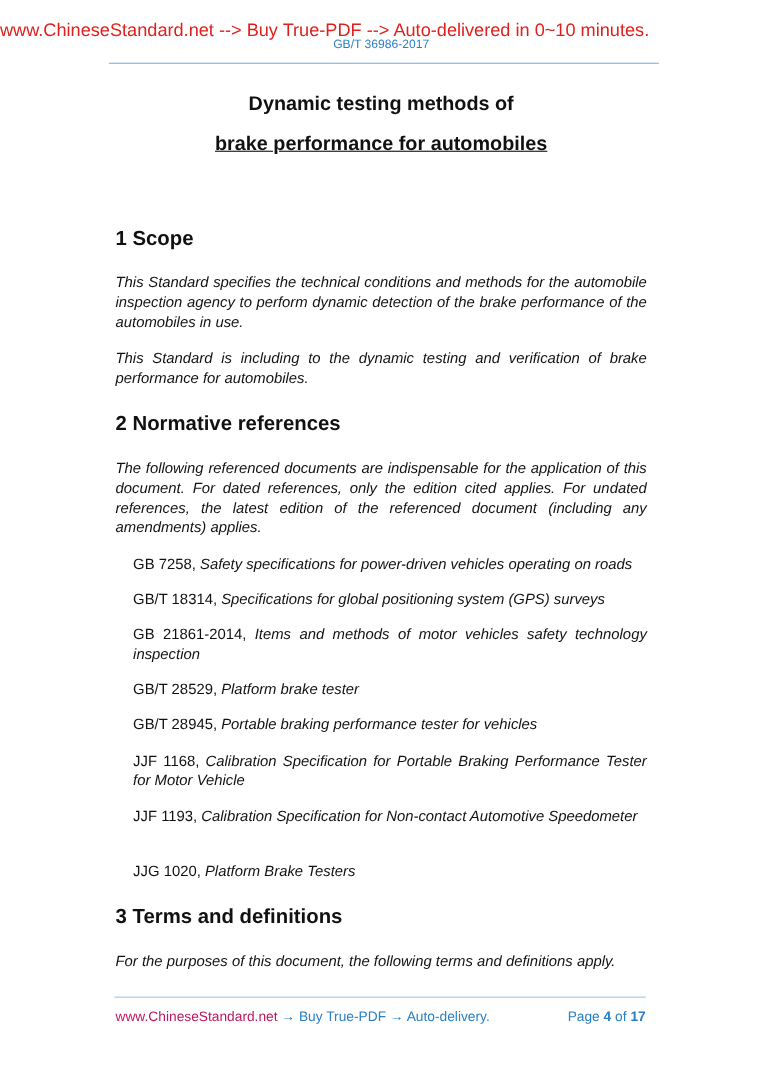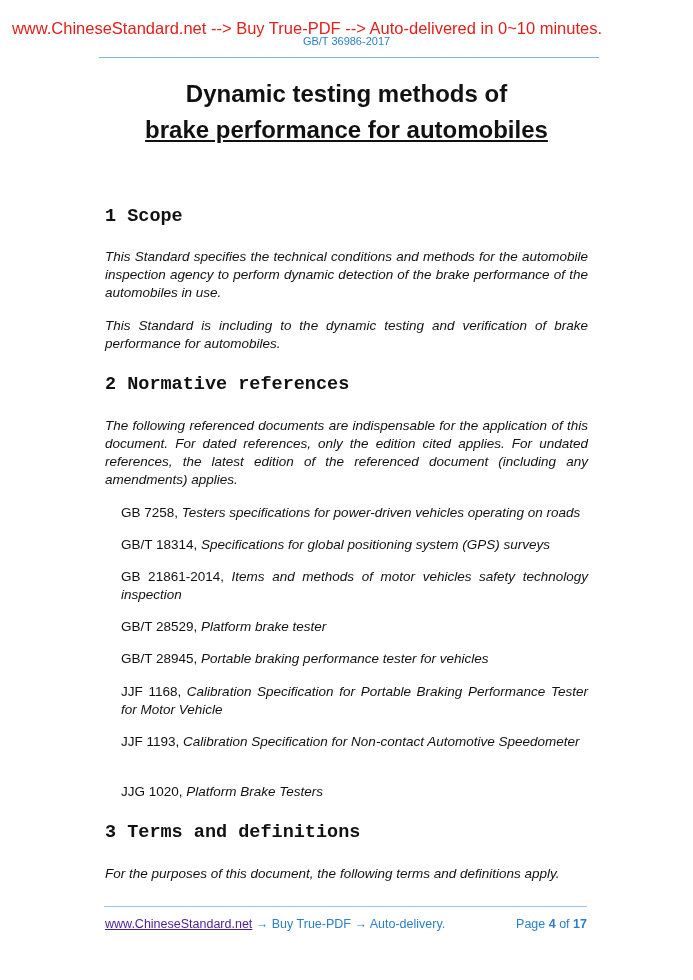--- a/index.html
+++ b/index.html
@@ -1,38 +1,38 @@
 <!DOCTYPE html>
 <html><head>
   <meta charset="utf-8">
   <style>
     html, body { margin: 0; padding: 0; background: #ffffff; }
     body { width: 693px; height: 980px; position: relative; overflow: hidden;
            font-family: "Liberation Sans", sans-serif; color: #111111; }
-    .banner { position: absolute; top: 18px; left: 0; width: 614px; text-align: center;
+    .banner { position: absolute; top: 18px; left: 0; width: 614px; text-align: left;
               color: #e0201c; font-size: 16.5px; line-height: 20px; white-space: nowrap; }
     .doc-code { position: absolute; top: 35px; left: 0; width: 693px; text-align: center;
                 color: #2a7fc6; font-size: 11px; line-height: 13px; }
     .hdr-rule { position: absolute; top: 57px; left: 99px; width: 500px; height: 0;
                 border-top: 1px solid #7fb1dd; }
     .title { position: absolute; left: 0; width: 693px; text-align: center;
-             font-weight: bold; font-size: 24px; line-height: 22px; }
+             font-weight: bold; font-size: 18px; line-height: 22px; }
     .t1 { top: 83px; }
     .t2 { top: 119px; text-decoration: underline; }
-    h2 { position: absolute; left: 105px; margin: 0; font-size: 18.5px; font-weight: bold; line-height: 22px; font-family: Liberation Mono, monospace; }
+    h2 { position: absolute; left: 105px; margin: 0; font-size: 18.5px; font-weight: bold; line-height: 22px; }
     p.body { position: absolute; left: 105px; width: 483px; margin: 0; font-size: 13.5px;
              line-height: 18px; text-align: justify; font-style: italic; }
     p.ref { position: absolute; left: 121px; width: 467px; margin: 0; font-size: 13.5px;
             line-height: 18px; text-align: justify; }
     p.ref .ttl { font-style: italic; }
     .ftr-rule { position: absolute; top: 906px; left: 104px; width: 483px; height: 0;
                 border-top: 1px solid #9cc6ea; }
     .ftr { position: absolute; top: 916px; left: 105px; width: 482px; font-size: 12.5px;
            line-height: 16px; color: #2a7fc6; }
-    .ftr .link { text-decoration: underline; color: #4c1d95; }
+    .ftr .link { color: #be185d; }
     .ftr .page { position: absolute; right: 0; top: 0; margin-left: 46px; }
     .ftr .page b { font-weight: bold; }
   </style>
 </head>
 <body>
 
 <div>
   <div class="banner">www.ChineseStandard.net --&gt; Buy True-PDF --&gt; Auto-delivered in 0~10 minutes.</div>
   <div class="doc-code">GB/T 36986-2017</div>
   <div class="hdr-rule"></div>
@@ -42,21 +42,21 @@
 <div class="title t2">brake performance for automobiles</div>
 
 <h2 style="top:206px">1 Scope</h2>
 <p class="body" style="top:248px">This Standard specifies the technical conditions and methods for the automobile inspection agency to perform dynamic detection of the brake performance of the automobiles in use.</p>
 <p class="body" style="top:317px">This Standard is including to the dynamic testing and verification of brake performance for automobiles.</p>
 
 <h2 style="top:374px">2 Normative references</h2>
 <p class="body" style="top:417px">The following referenced documents are indispensable for the application of this document. For dated references, only the edition cited applies. For undated references, the latest edition of the referenced document (including any amendments) applies.</p>
 
 <p class="ref" style="top:504px">
-  <span>GB 7258, </span><span class="ttl">Testers specifications for power-driven vehicles operating on roads</span>
+  <span>GB 7258, </span><span class="ttl">Safety specifications for power-driven vehicles operating on roads</span>
 </p>
 <p class="ref" style="top:536px">
   <span>GB/T 18314, </span><span class="ttl">Specifications for global positioning system (GPS) surveys</span>
 </p>
 <p class="ref" style="top:568px">
   <span>GB 21861-2014, </span><span class="ttl">Items and methods of motor vehicles safety technology inspection</span>
 </p>
 <p class="ref" style="top:618px">
   <span>GB/T 28529, </span><span class="ttl">Platform brake tester</span>
 </p>

